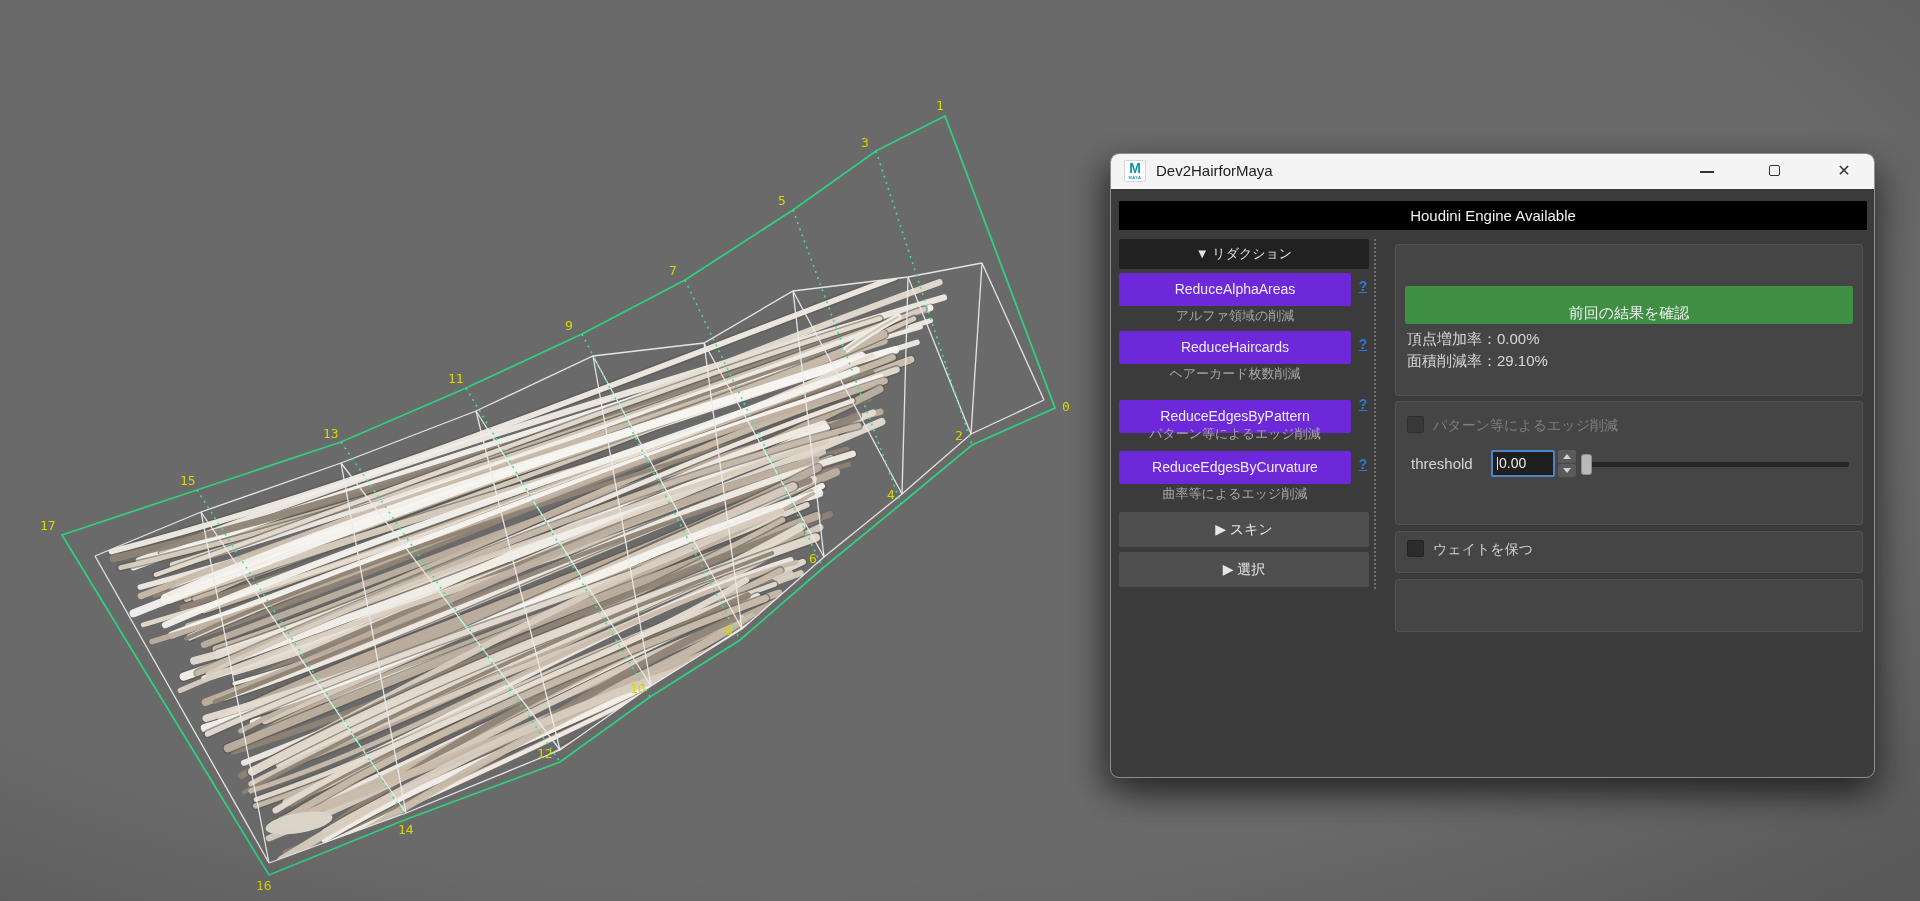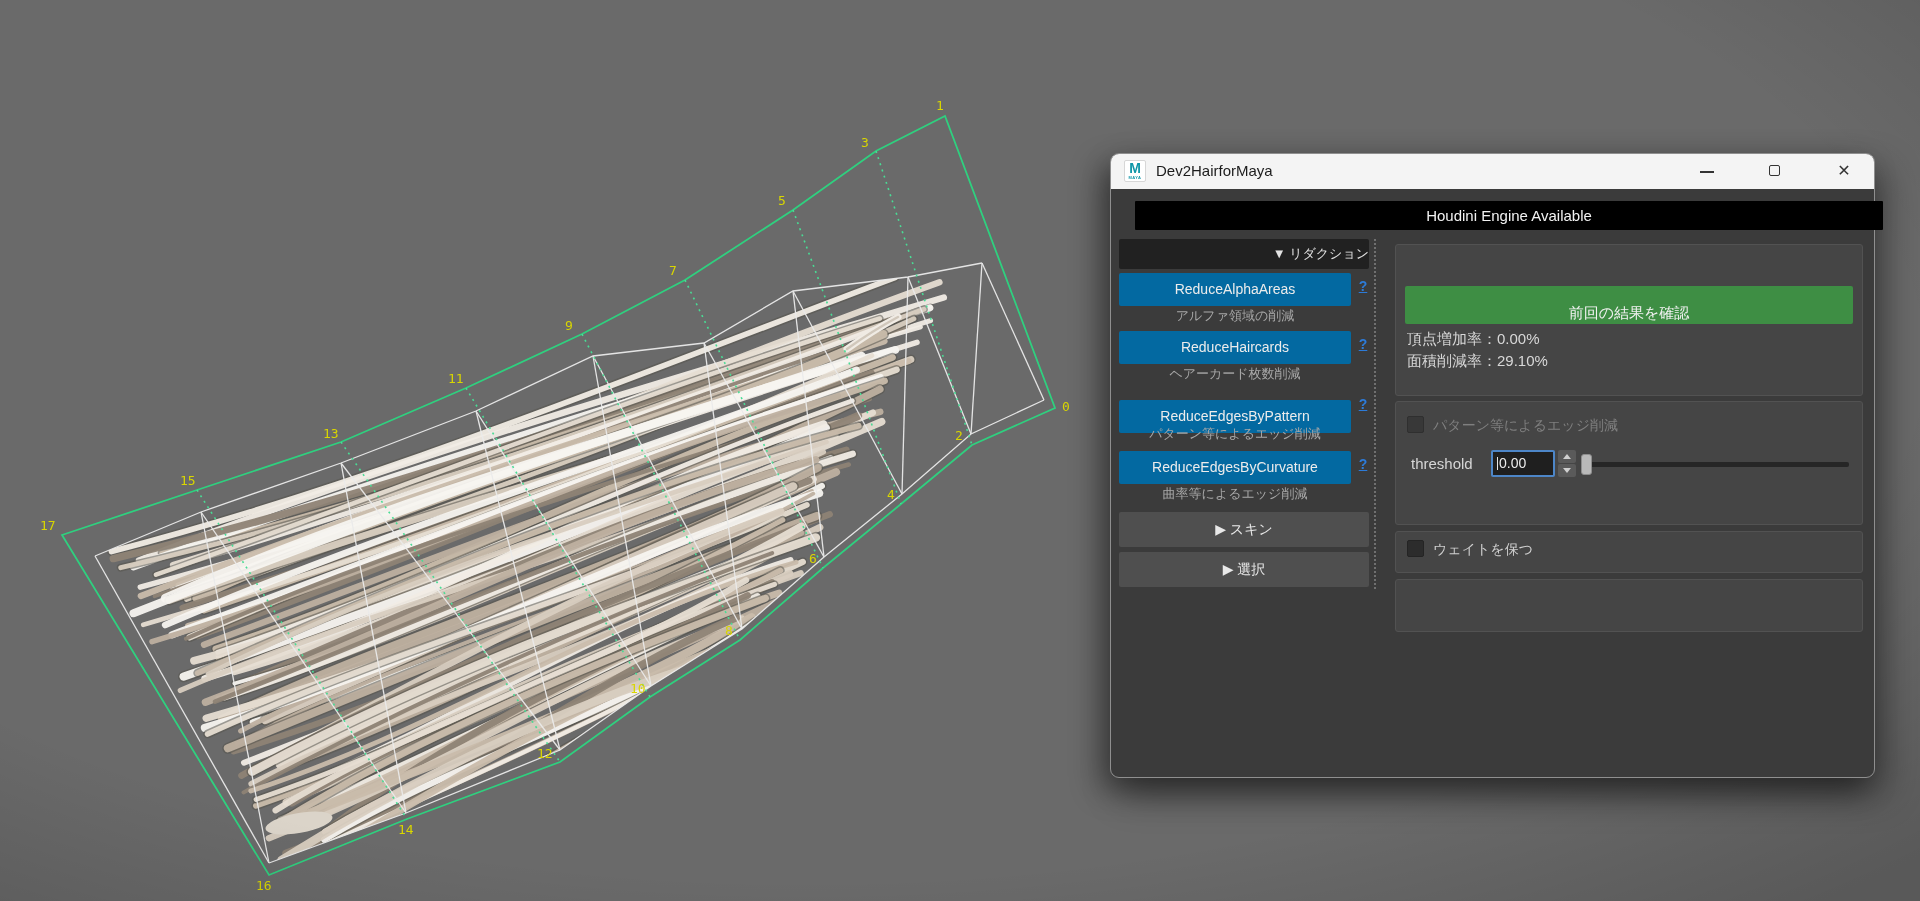--- a/index.html
+++ b/index.html
@@ -28,31 +28,31 @@
   }
   .maya-icon .maya-m{display:block;font-weight:bold;font-size:14px;line-height:14px;color:#0e96a8;}
   .maya-icon .maya-sub{display:block;font-size:4px;line-height:5px;color:#0e96a8;font-weight:bold;letter-spacing:.5px;}
   .title-text{position:absolute;left:45px;top:8px;font-size:15px;color:#1c1c1c;}
   .cap-btn{position:absolute;top:0;width:46px;height:34px;text-align:center;color:#333;cursor:default;}
   .glyph-min{position:absolute;left:16px;top:17px;width:14px;height:2px;background:#333;}
   .glyph-max{position:absolute;left:17px;top:11px;width:11px;height:11px;border:1.6px solid #333;border-radius:2px;box-sizing:border-box;}
   .glyph-close{font-size:16px;line-height:34px;}
 
   .banner{
-    position:absolute;left:24px;top:47px;width:748px;height:29px;background:#000;
+    position:absolute;left:8px;top:47px;width:748px;height:29px;background:#000;
     color:#f2f2f2;font-size:15px;line-height:29px;text-align:center;border-radius:1px;
   }
 
   
   .sec-header{
     position:absolute;left:8px;width:250px;height:30px;background:#212121;border-radius:2px;
     color:#e3e3e3;font-size:13px;line-height:30px;text-align:center;
   }
   .gray-btn{
-    position:absolute;left:8px;width:232px;height:33px;background:#0369a1;border-radius:2px;
+    position:absolute;left:8px;width:232px;height:33px;background:#6d28d9;border-radius:2px;
     color:#ececec;font-size:14px;line-height:33px;text-align:center;cursor:default;
   }
   .help-link{
     position:absolute;left:244px;width:16px;height:22px;color:#2d7bd8;font-size:14px;
     font-weight:bold;text-decoration:underline;text-align:center;cursor:pointer;
   }
   .caption{
     position:absolute;left:8px;width:232px;height:20px;color:#a8a8a8;font-size:13px;
     line-height:20px;text-align:center;
   }
@@ -310,21 +310,21 @@
     <div class="cap-btn" style="left:641px;">
       <span class="glyph-max"></span>
     </div>
     <div class="cap-btn glyph-close" style="left:710px;">
       <span>✕</span>
     </div>
   </div>
 
   <div class="banner">Houdini Engine Available</div>
 
-  <div class="sec-header" style="top:85px;text-align:right;">▼ リダクション</div>
+  <div class="sec-header" style="top:85px;">▼ リダクション</div>
 
   <div class="gray-btn" style="top:119px;">ReduceAlphaAreas</div>
   <a class="help-link" style="top:124px;">?</a>
   <div class="caption" style="top:152px;">アルファ領域の削減</div>
 
   <div class="gray-btn" style="top:177px;">ReduceHaircards</div>
   <a class="help-link" style="top:182px;">?</a>
   <div class="caption" style="top:210px;">ヘアーカード枚数削減</div>
 
   <div class="gray-btn" style="top:246px;">ReduceEdgesByPattern</div>

